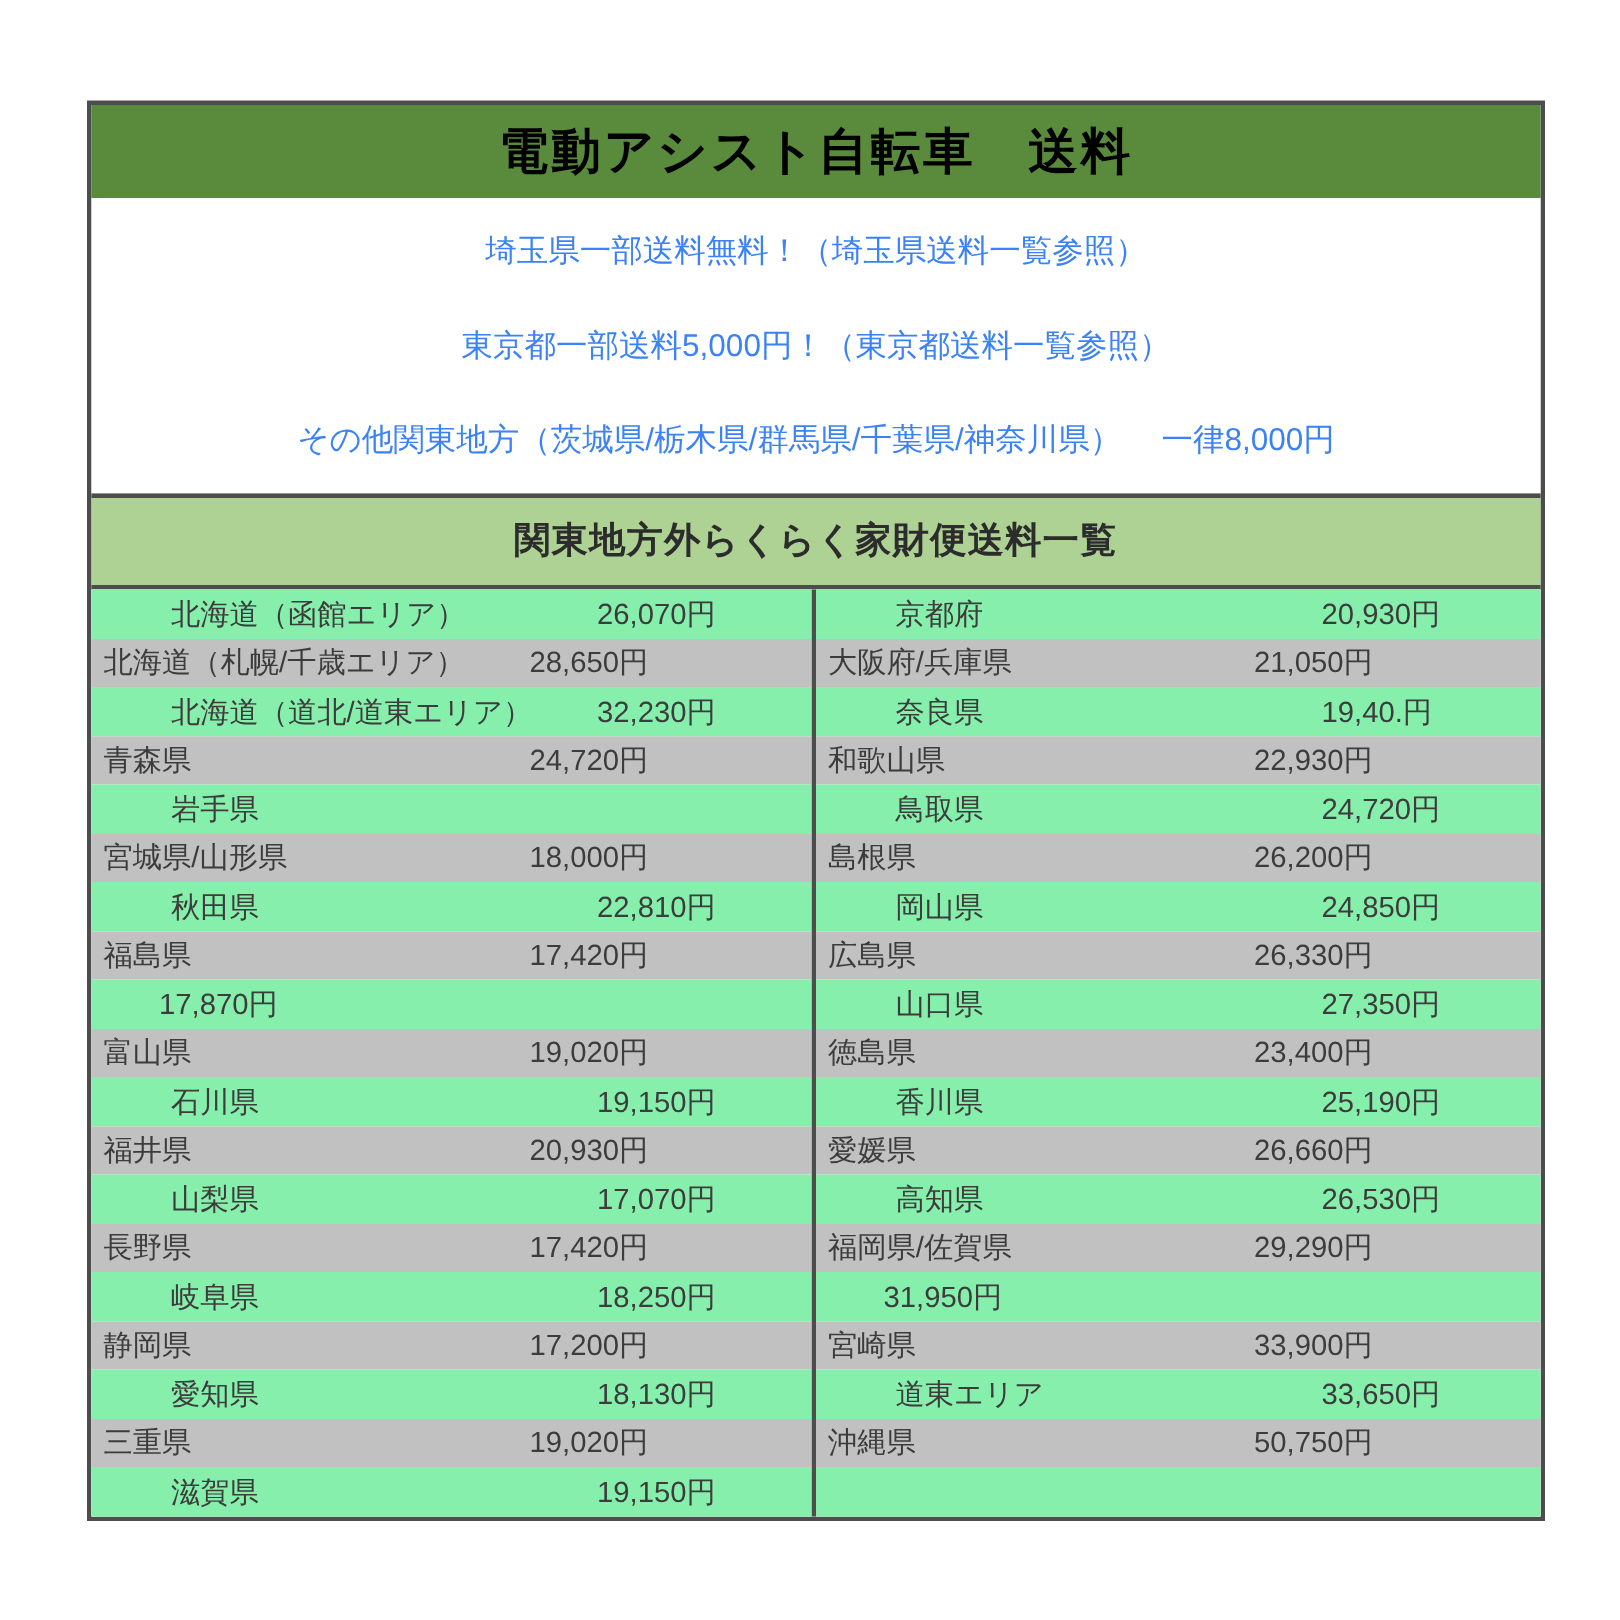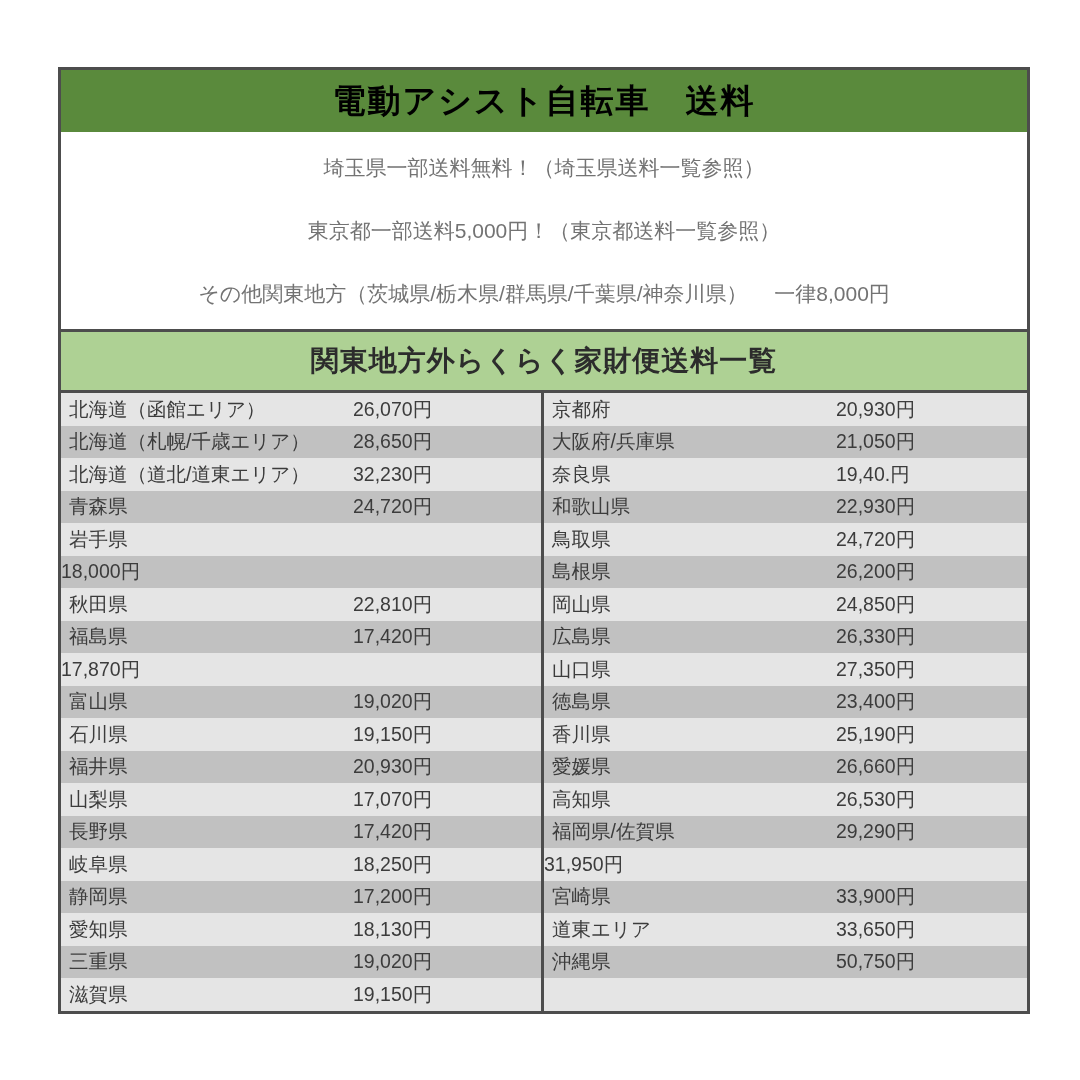--- a/index.html
+++ b/index.html
@@ -32,32 +32,32 @@
   .info-section {
     height: 193px;
     padding-top: 4px;
     background: #ffffff;
   }
   .info-line {
     height: 63px;
     line-height: 63px;
     text-align: center;
     font-size: 21px;
-    color: #737373;
+    color: #3b82f6;
     white-space: pre;
   }
   .sub-header {
     box-sizing: border-box;
     height: 64px;
     line-height: 58px;
     border-top: 3px solid #4d4d4d;
     border-bottom: 3px solid #4d4d4d;
     background: #aed194;
     color: #2c2c2c;
-    font-size: 28px;
+    font-size: 24px;
     font-weight: bold;
     text-align: center;
     letter-spacing: 1px;
   }
   .fee-table {
     display: flex;
     background: #ffffff;
   }
   .half {
     width: 50%;
@@ -66,21 +66,21 @@
   .half.left {
     border-right: 3px solid #4d4d4d;
   }
   .row {
     display: flex;
     align-items: center;
     height: 32.5px;
     overflow: hidden;
   }
   .row.gray { background: #c1c1c1; }
-  .row.white { background: #e5e5e5; }
+  .row.white { background: #86efac; padding-left: 45px; }
   .cell {
     font-size: 19.5px;
     color: #3c3c3c;
     white-space: nowrap;
   }
   .cell.name {
     box-sizing: border-box;
     width: 292px;
     padding-left: 8px;
     flex: none;
@@ -119,20 +119,21 @@
           <div class="cell fee">32,230円</div>
         </div>
         <div class="row gray">
           <div class="cell name">青森県</div>
           <div class="cell fee">24,720円</div>
         </div>
         <div class="row white">
           <div class="cell name">岩手県</div>
         </div>
         <div class="row gray">
+          <div class="cell name">宮城県/山形県</div>
           <div class="cell fee">18,000円</div>
         </div>
         <div class="row white">
           <div class="cell name">秋田県</div>
           <div class="cell fee">22,810円</div>
         </div>
         <div class="row gray">
           <div class="cell name">福島県</div>
           <div class="cell fee">17,420円</div>
         </div>

